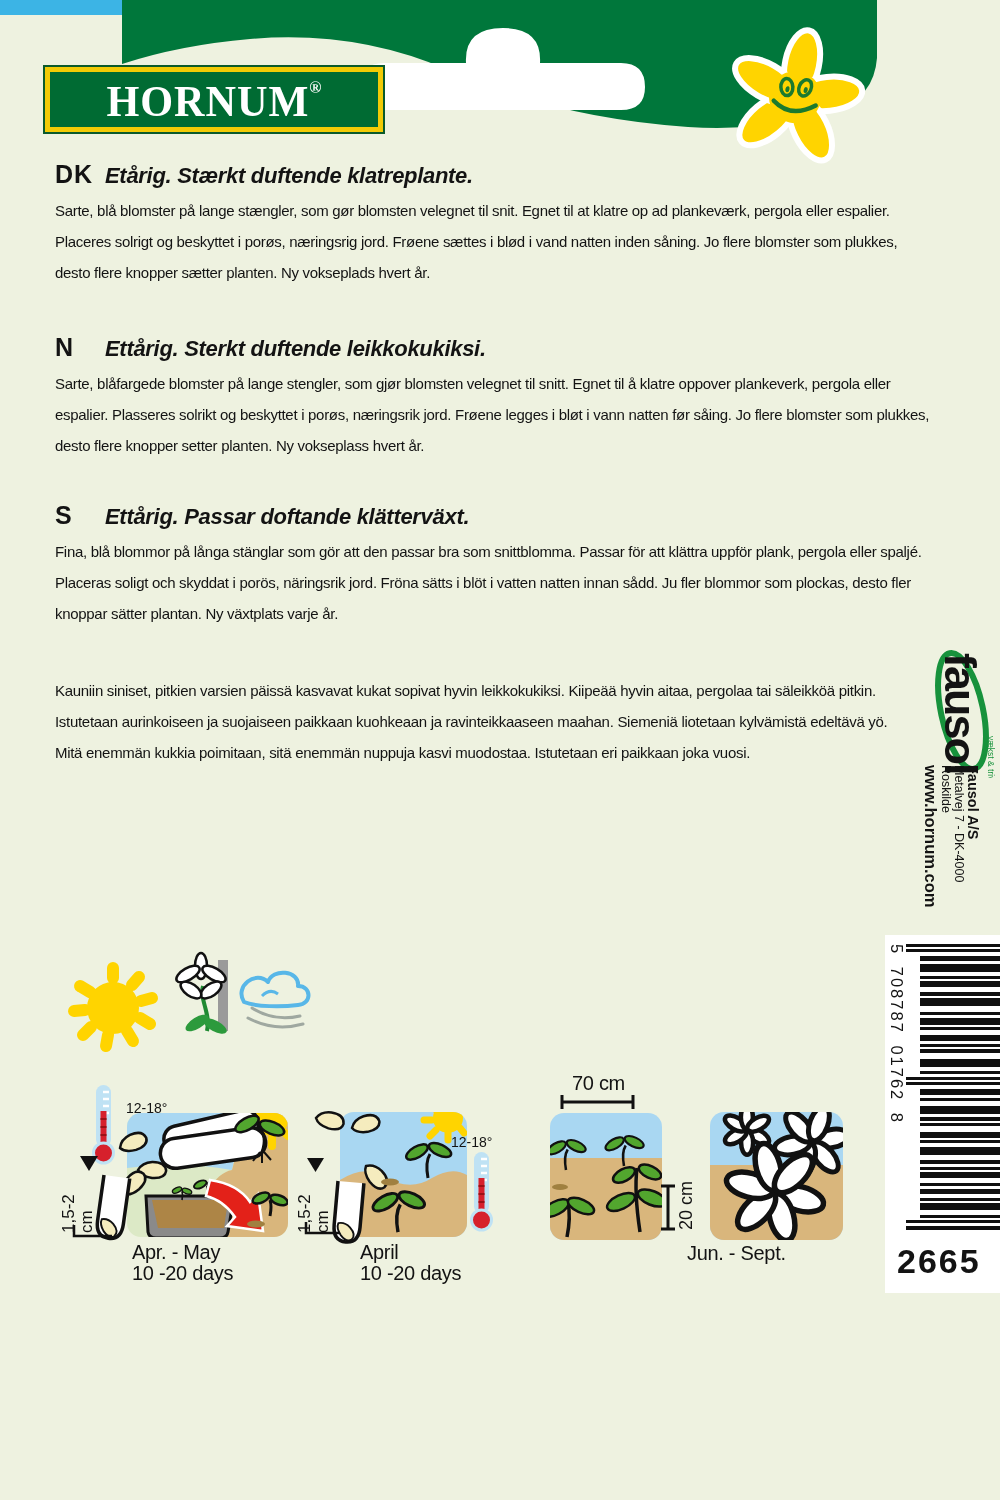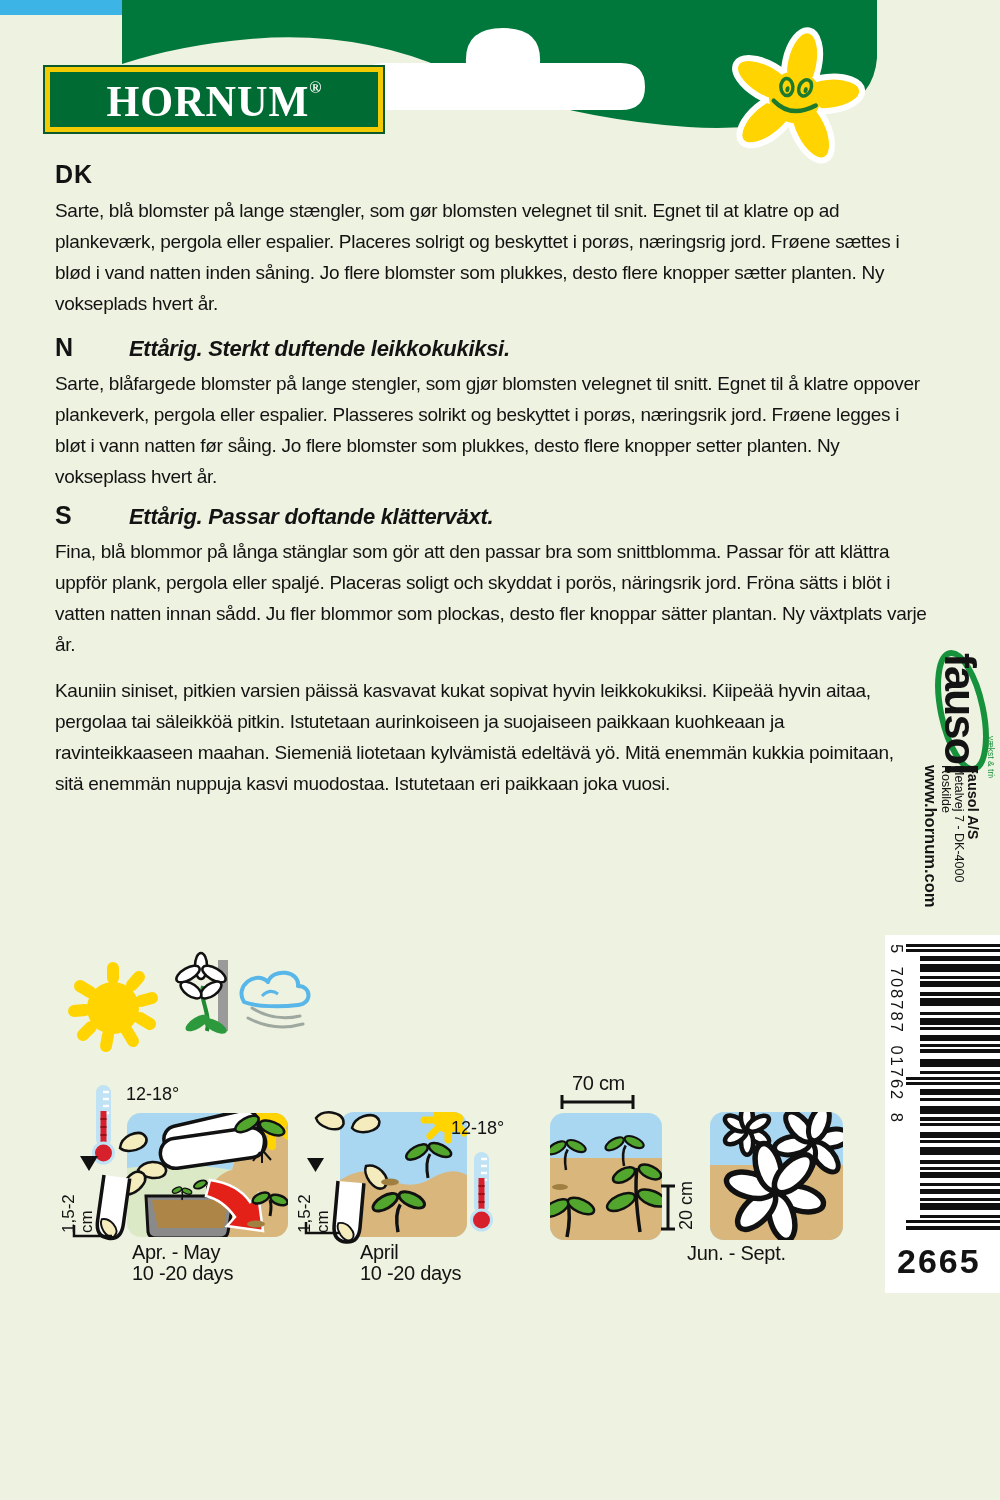--- a/index.html
+++ b/index.html
@@ -6,42 +6,42 @@
   body{width:1000px;height:1500px;background:#EEF2E0;font-family:"Liberation Sans",sans-serif;color:#131313;overflow:hidden;}
   .canvas{position:relative;width:1000px;height:1500px;background:#EEF2E0;}
   .abs{position:absolute;}
   
   .blue-strip{left:0;top:0;width:122px;height:15px;background:#3CB4E5;}
   .hornum-box{left:45px;top:67px;width:338px;height:65px;background:#006B33;border:5px solid #F2CB05;outline:2px solid #0A5B2B;box-sizing:border-box;display:flex;align-items:flex-end;justify-content:center;}
   .hornum-text{font-family:"Liberation Serif",serif;font-weight:bold;font-size:44px;color:#ffffff;letter-spacing:1px;transform:scaleX(0.96);white-space:nowrap;}
   .hornum-text sup{font-size:17px;vertical-align:23px;letter-spacing:0;}
   
   .section{left:55px;width:876px;}
-  .sec-head{display:flex;align-items:baseline;font-weight:bold;gap:24px;}
+  .sec-head{display:flex;align-items:baseline;font-weight:bold;}
   .sec-code{width:50px;font-size:25px;letter-spacing:1px;}
   .sec-title{font-size:22px;font-style:italic;letter-spacing:-0.3px;}
-  .sec-body{margin-top:6px;font-size:19px;line-height:31px;letter-spacing:-0.3px;}
+  .sec-body{margin-top:6px;font-size:15px;line-height:31px;letter-spacing:-0.3px;}
   .w-sf{width:856px;}
   
   .rot-cw{transform:rotate(90deg);transform-origin:0 0;}
   .rot-ccw{transform:rotate(-90deg);transform-origin:0 0;}
   .fausol-wrap{left:1000px;top:648px;width:130px;height:78px;}
   .addr{left:980px;top:765px;width:150px;height:50px;line-height:1.05;}
   .addr .l1{font-weight:bold;font-size:14.5px;}
   .addr .l2{font-size:12.5px;}
   .addr .l3{font-weight:bold;font-size:16.5px;}
   .bc-panel{left:885px;top:935px;width:115px;height:358px;background:#ffffff;}
   .bc-digits{left:906px;top:944px;width:292px;height:22px;font-size:16.5px;letter-spacing:2px;word-spacing:5px;white-space:nowrap;}
   .bc-bars{left:906px;top:944px;width:94px;height:292px;overflow:hidden;}
   .bar{background:#101010;width:80px;margin-left:14px;}
   .bar.long{width:94px;margin-left:0;}
   .bc-code{left:897px;top:1242px;font-size:34px;font-weight:bold;letter-spacing:2px;}
   
   .plabel{font-size:20px;letter-spacing:-0.3px;white-space:nowrap;}
-  .tlabel{font-size:18px;white-space:nowrap;}
+  .tlabel{font-size:14px;white-space:nowrap;margin-top:16px;}
   .depth{width:54px;height:36px;font-size:17px;line-height:18px;white-space:nowrap;}
   .h20{width:46px;height:20px;font-size:18px;white-space:nowrap;}
 </style>
 </head>
 <body>
 
 <div class="canvas">
 
   <svg class="abs" style="left:0;top:0" width="1000" height="170" viewBox="0 0 1000 170">
     <path d="M122,0 L877,0 L877,58 Q874,97 836,110 Q768,132 688,127 Q556,118 448,70 Q356,30 250,39 Q180,45 122,64 Z" fill="#00773B"></path>
@@ -63,20 +63,21 @@
     </g>
   </svg>
   <div class="abs blue-strip"></div>
   <div class="abs hornum-box">
     <div class="hornum-text"><span>HORNUM</span><sup>®</sup></div>
   </div>
 
   <div class="abs section" style="top:160px">
     <div class="sec-head">
         <span class="sec-code">DK</span>
+        <span class="sec-title">Etårig. Stærkt duftende klatreplante.</span>
       </div>
     <div class="sec-body">Sarte, blå blomster på lange stængler, som gør blomsten velegnet til snit. Egnet til at klatre op ad plankeværk, pergola eller espalier. Placeres solrigt og beskyttet i porøs, næringsrig jord. Frøene sættes i blød i vand natten inden såning. Jo flere blomster som plukkes, desto flere knopper sætter planten. Ny vokseplads hvert år.</div>
   </div>
   <div class="abs section" style="top:333px">
     <div class="sec-head">
         <span class="sec-code">N</span>
         <span class="sec-title">Ettårig. Sterkt duftende leikkokukiksi.</span>
       </div>
     <div class="sec-body">Sarte, blåfargede blomster på lange stengler, som gjør blomsten velegnet til snitt. Egnet til å klatre oppover plankeverk, pergola eller espalier. Plasseres solrikt og beskyttet i porøs, næringsrik jord. Frøene legges i bløt i vann natten før såing. Jo flere blomster som plukkes, desto flere knopper setter planten. Ny vokseplass hvert år.</div>
   </div>

